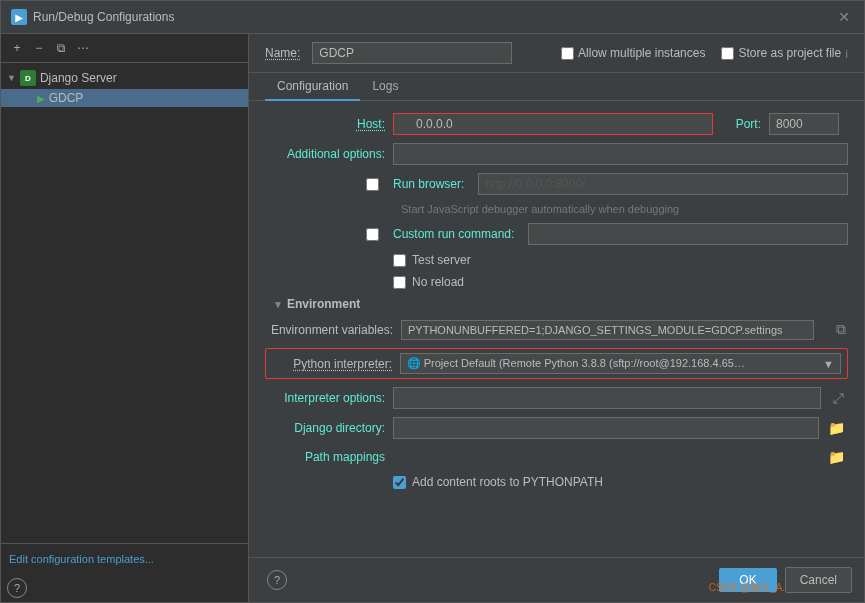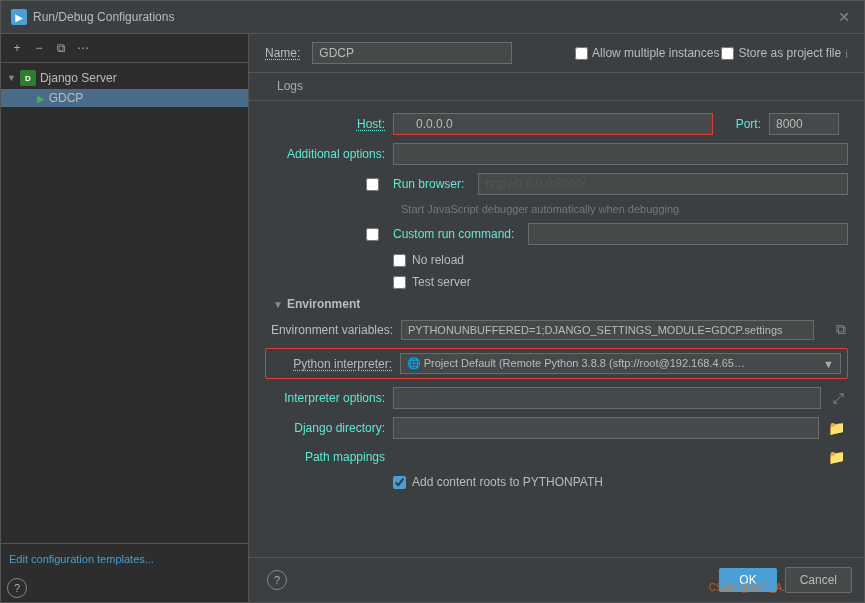--- a/index.html
+++ b/index.html
@@ -178,21 +178,21 @@
       border: 1px solid #6b6b6b;
       color: #bbbbbb;
       padding: 3px 6px;
       font-size: 12px;
       width: 200px;
       outline: none;
     }
     .checkbox-group {
       display: flex;
       align-items: center;
-      gap: 2px;
+      gap: 16px;
       margin-left: auto;
     }
     .checkbox-label {
       display: flex;
       align-items: center;
       gap: 4px;
       cursor: pointer;
       color: #bbbbbb;
       font-size: 12px;
     }
@@ -508,20 +508,21 @@
           </label>
           <label class="checkbox-label store-label">
             <input type="checkbox" style="">
             <span>Store as project file</span>
             <span class="info-icon">ℹ</span>
           </label>
         </div>
       </div>
 
       <div class="tabs">
+        <div class="tab active">Configuration</div>
         <div class="tab">Logs</div>
       </div>
 
       <div class="form-area">
 
         <div class="form-row">
           <label class="form-label underline">Host:</label>
           <input class="form-input highlighted" type="text" style="max-width: 320px;" value="0.0.0.0">
           <label class="form-label" style="min-width:40px; text-align:right;">Port:</label>
           <input class="port-input" type="text" value="8000" style="">
@@ -545,26 +546,26 @@
         <div class="form-row">
           <div style="min-width:120px; display:flex; justify-content:flex-end; padding-right:6px;">
             <input type="checkbox" style="">
           </div>
           <label class="form-label" style="min-width:auto; margin-right:6px;">Custom run command:</label>
           <input class="form-input-full" type="text" style="">
         </div>
 
         <div class="checkbox-row">
           <input type="checkbox" style="">
-          <span class="checkbox-row-label">No reload</span>
+          <span class="checkbox-row-label">Test server</span>
         </div>
 
         <div class="checkbox-row">
           <input type="checkbox" style="">
-          <span class="checkbox-row-label">Test server</span>
+          <span class="checkbox-row-label">No reload</span>
         </div>
 
         <div class="section-header">
           <span class="section-chevron">▼</span>
           <span class="section-title">Environment</span>
         </div>
 
         <div class="env-vars-row">
           <label style="min-width:128px; text-align:right; color:#bbbbbb; font-size:12px; flex-shrink:0;">Environment variables:</label>
           <div class="env-vars-input-wrapper">

